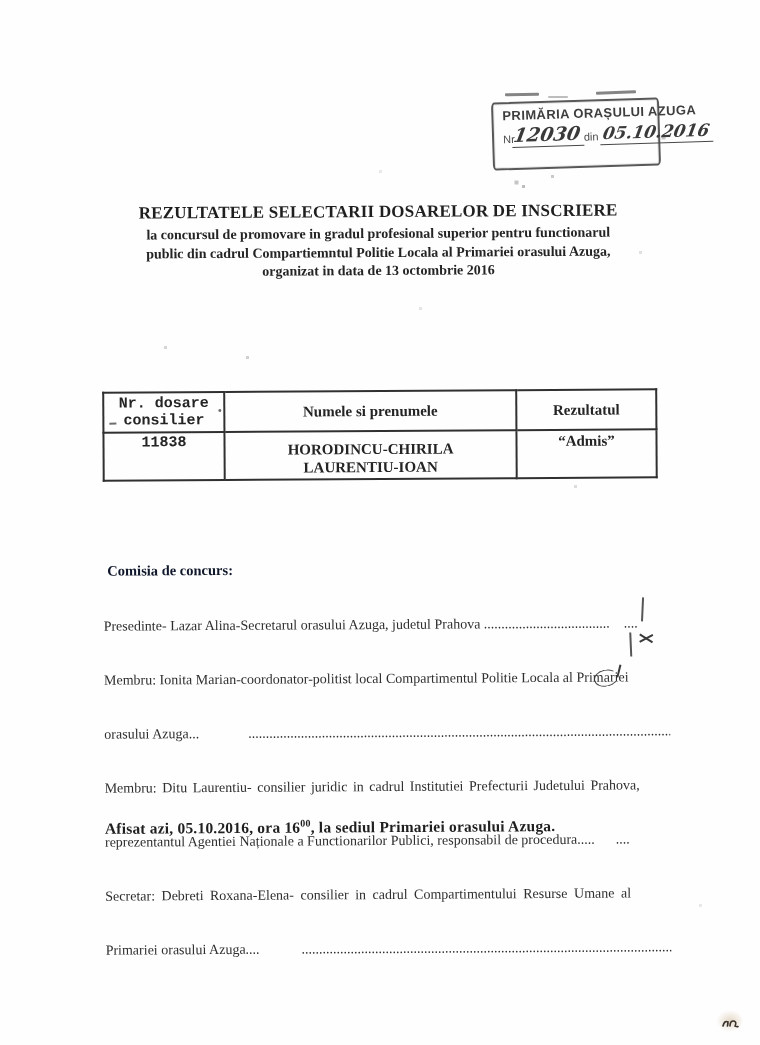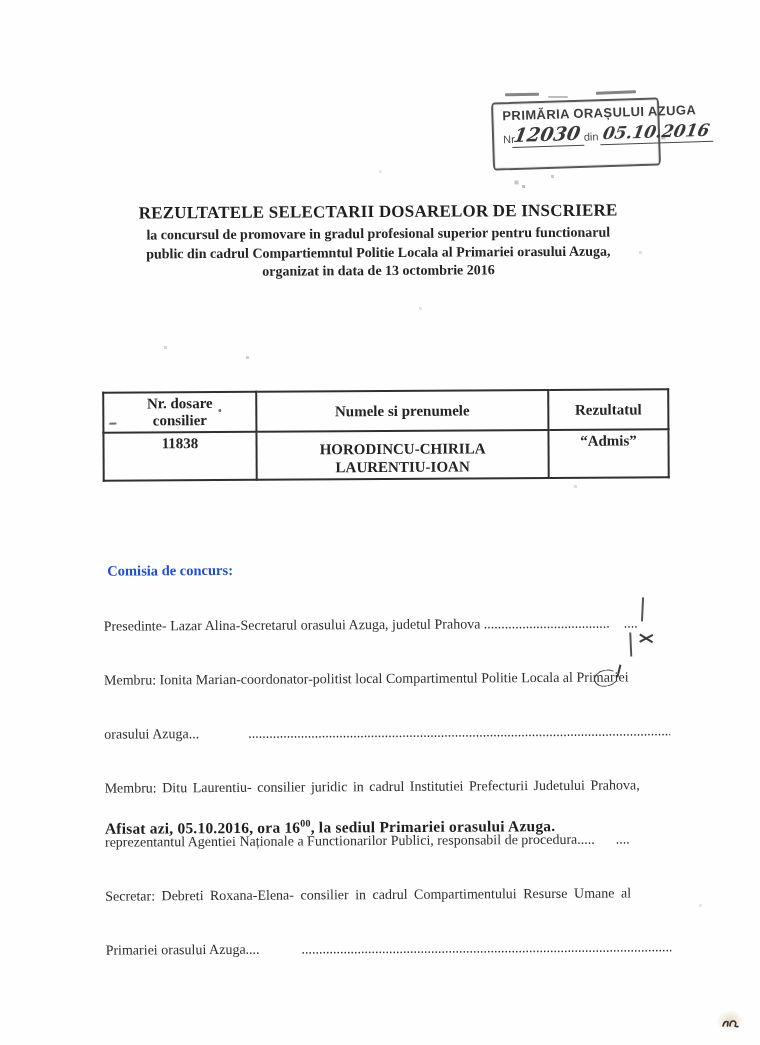--- a/index.html
+++ b/index.html
@@ -49,29 +49,29 @@
 
   
   .doc-table {
     position:absolute; left:103px; top:390px; border-collapse:collapse;
     color:#242424;
   }
   .doc-table td {
     border:2px solid #303030; text-align:center; font-weight:bold;
     font-size:15px; padding:2px 4px; box-sizing:border-box;
   }
-  .col-a { width:153px; } .col-b { width:292px; } .col-c { width:120px; }
+  .col-a { width:121px;font-family:Liberation Mono, monospace; } .col-b { width:292px; } .col-c { width:140px; }
   .hdr-row td { height:38px; vertical-align:middle; line-height:17px; }
   .data-row td { height:44px; vertical-align:top; padding-top:1px; line-height:18px; }
   .data-row .name-cell { padding-top:8px; }
   .data-row .result-cell { }
 
   
   .committee-heading {
-    position:absolute; left:107px; top:561px; font-weight:bold; font-size:14.5px; color:#1d4ed8;
+    position:absolute; left:107px; top:561px; font-weight:bold; font-size:14.5px; color:#0f172a;
   }
   .committee {
     position:absolute; left:103px; top:580px; width:566px;
     font-size:14px; line-height:18px; white-space:pre; color:#2e2e2e;
   }
   .cline { height:18px; overflow:hidden; }
   .cline:nth-child(4) { word-spacing:2px; }
   .cline:nth-child(6) { word-spacing:3px; }
 
   

